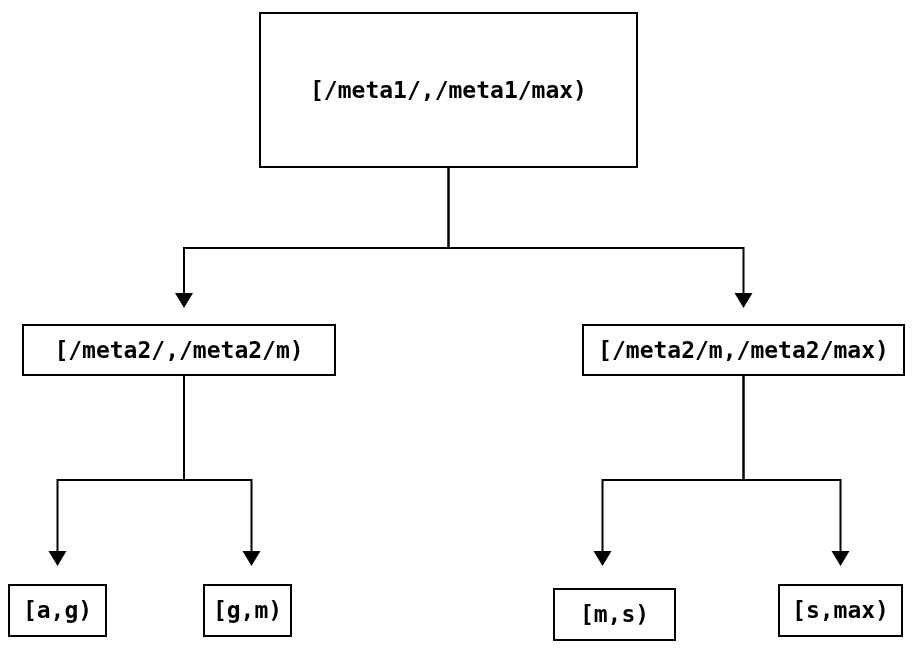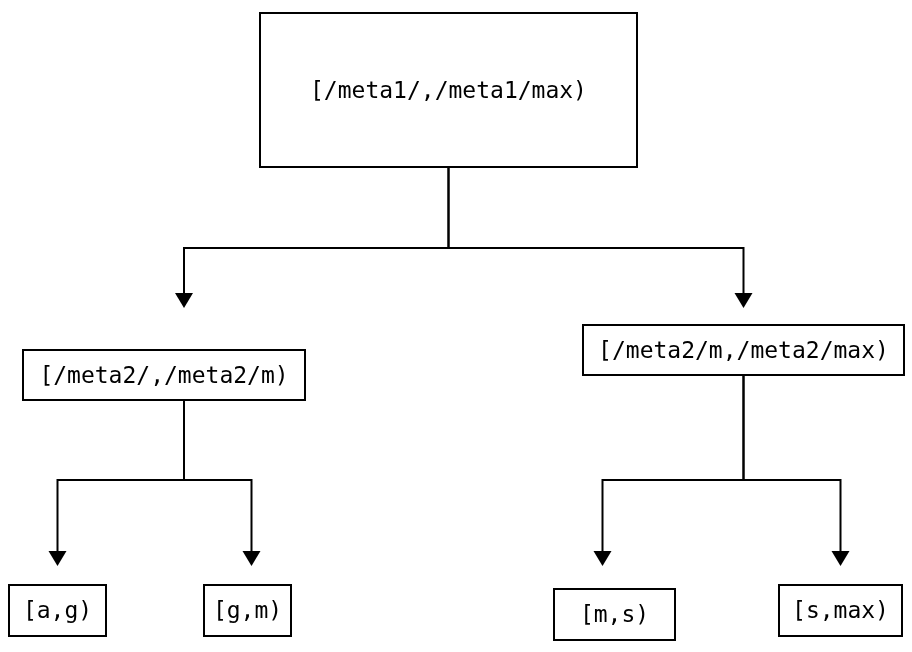--- a/index.html
+++ b/index.html
@@ -7,20 +7,21 @@
     padding: 0;
     background: #ffffff;
   }
   .canvas {
     position: relative;
     width: 912px;
     height: 652px;
     background: #ffffff;
     font-family: "DejaVu Sans Mono", monospace;
     overflow: hidden;
+    font-weight: bold;
   }
   .edges-layer {
     position: absolute;
     left: 0;
     top: 0;
     width: 912px;
     height: 652px;
   }
   .node {
     position: absolute;
@@ -29,21 +30,21 @@
     background: #ffffff;
     display: flex;
     align-items: center;
     justify-content: center;
     font-size: 23px;
     line-height: 1;
     color: #000000;
     white-space: pre;
   }
   .node-root  { left: 259px; top: 12px;  width: 379px; height: 156px; }
-  .node-left  { left: 22px;  top: 324px; width: 284px; height: 52px; margin-top: 25px; }
+  .node-left  { left: 22px;  top: 324px; width: 314px; height: 52px; }
   .node-right { left: 582px; top: 324px; width: 323px; height: 52px; text-align: center; }
   .node-leaf-ag   { left: 8px;   top: 584px; width: 99px;  height: 53px; text-align: right; }
   .node-leaf-gm   { left: 203px; top: 584px; width: 89px;  height: 53px; }
   .node-leaf-ms   { left: 553px; top: 588px; width: 123px;  height: 53px; }
   .node-leaf-smax { left: 778px; top: 584px; width: 125px; height: 53px; }
   .edge {
     fill: none;
     stroke: #000000;
     stroke-width: 2;
   }

